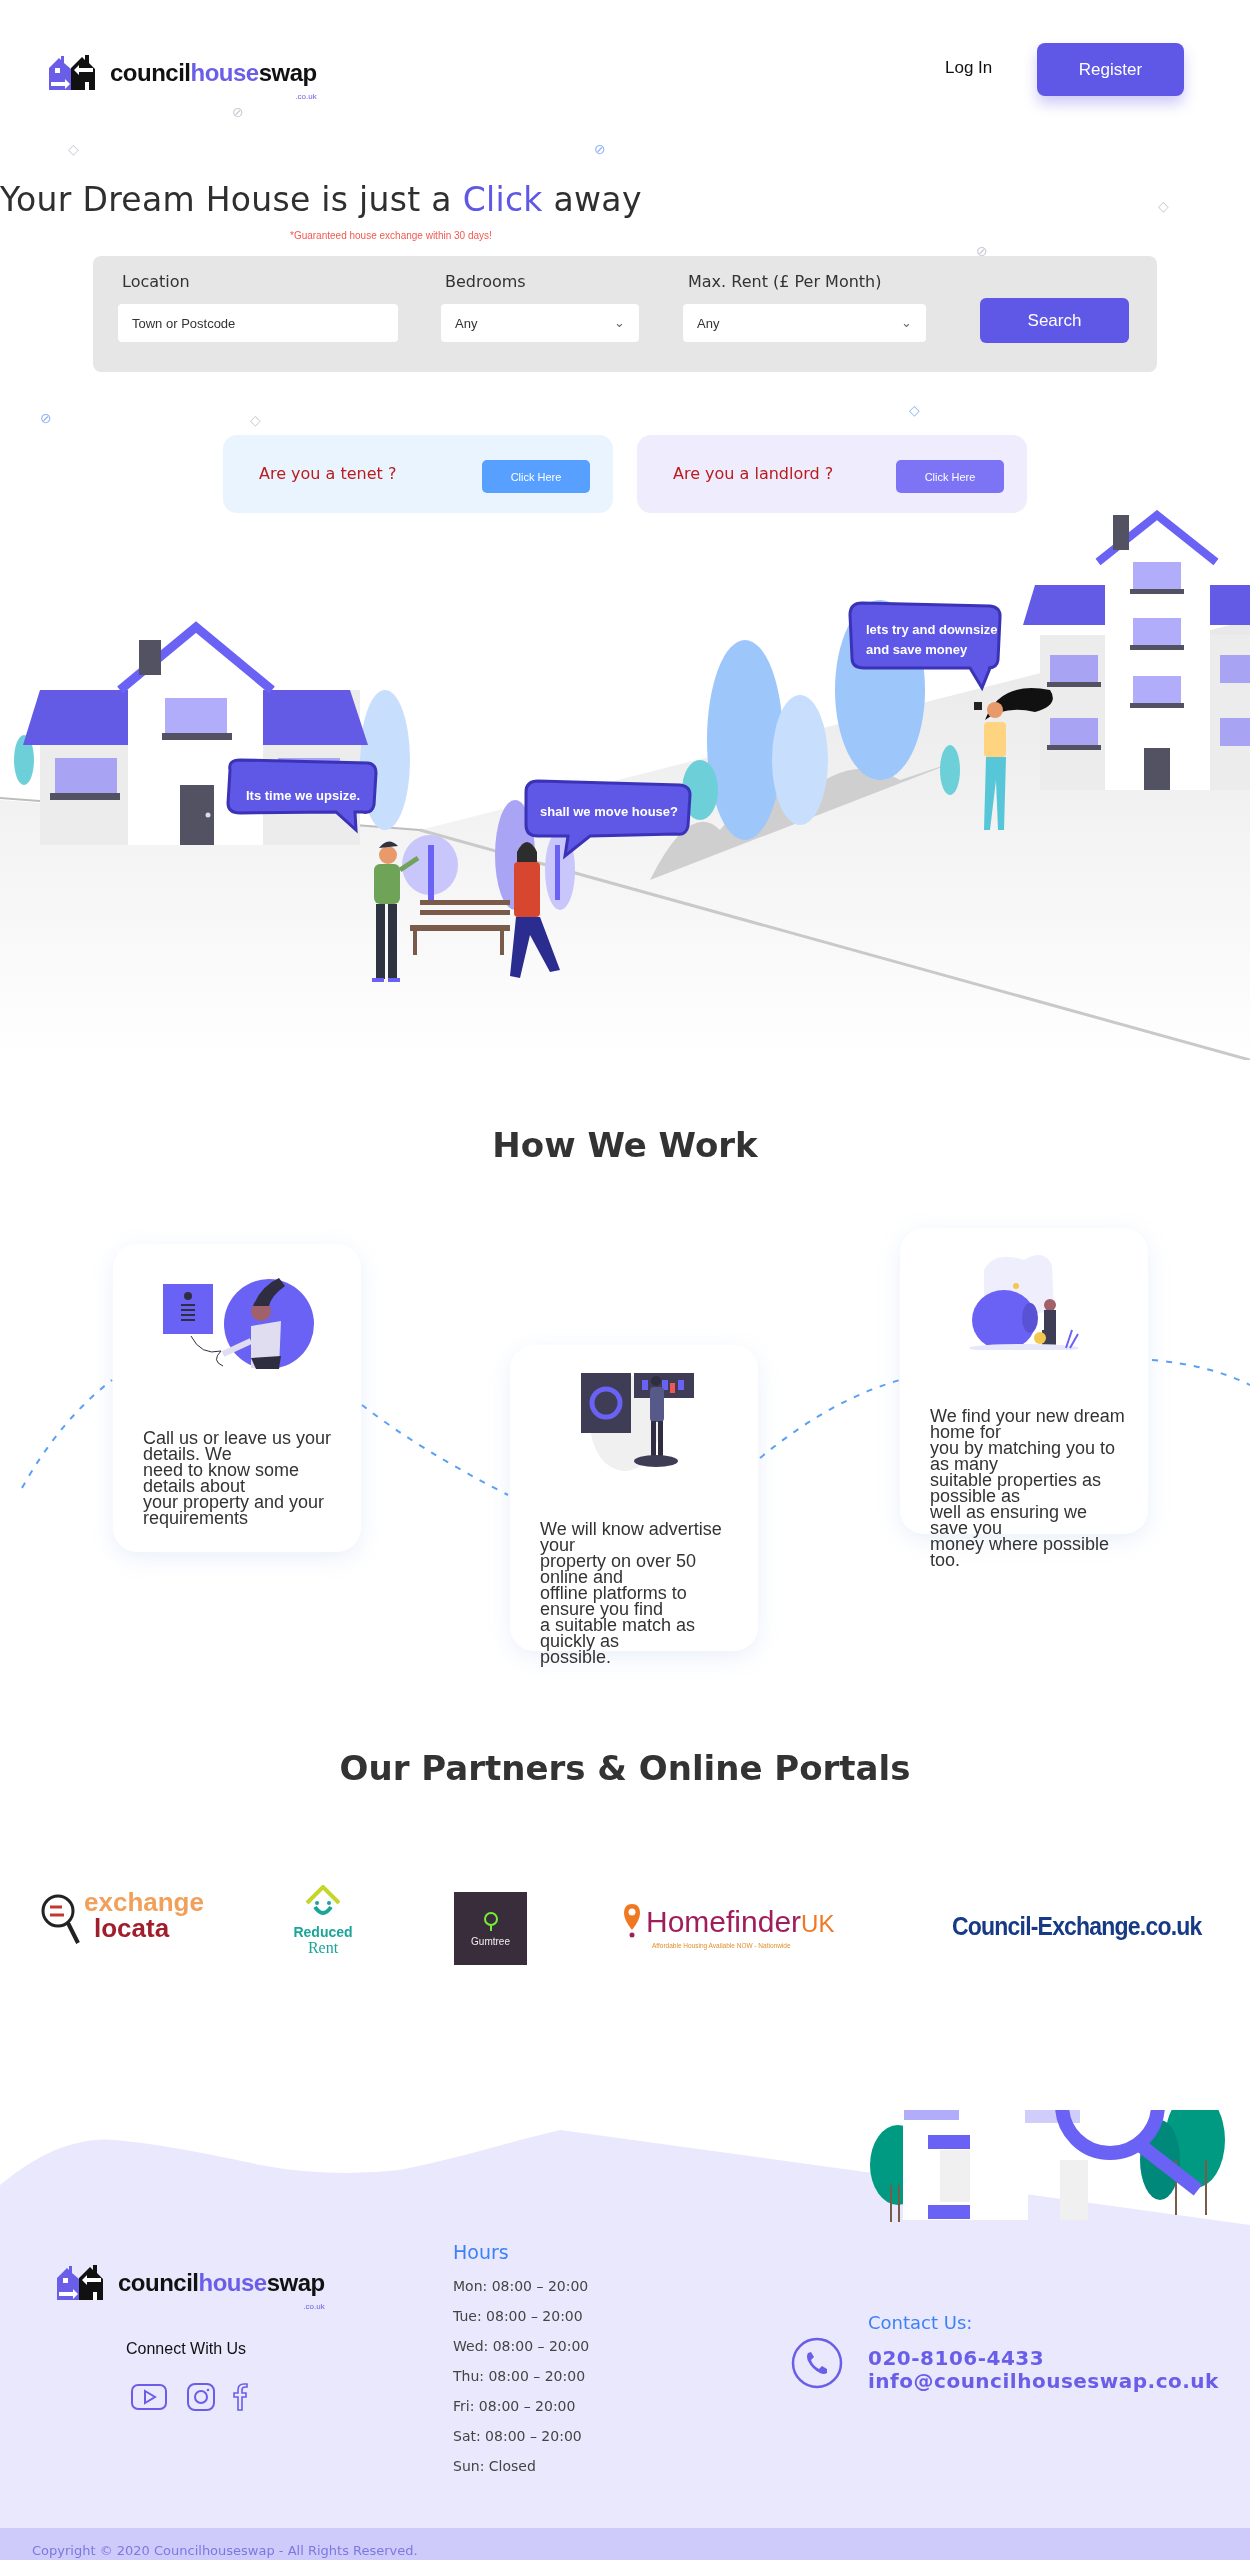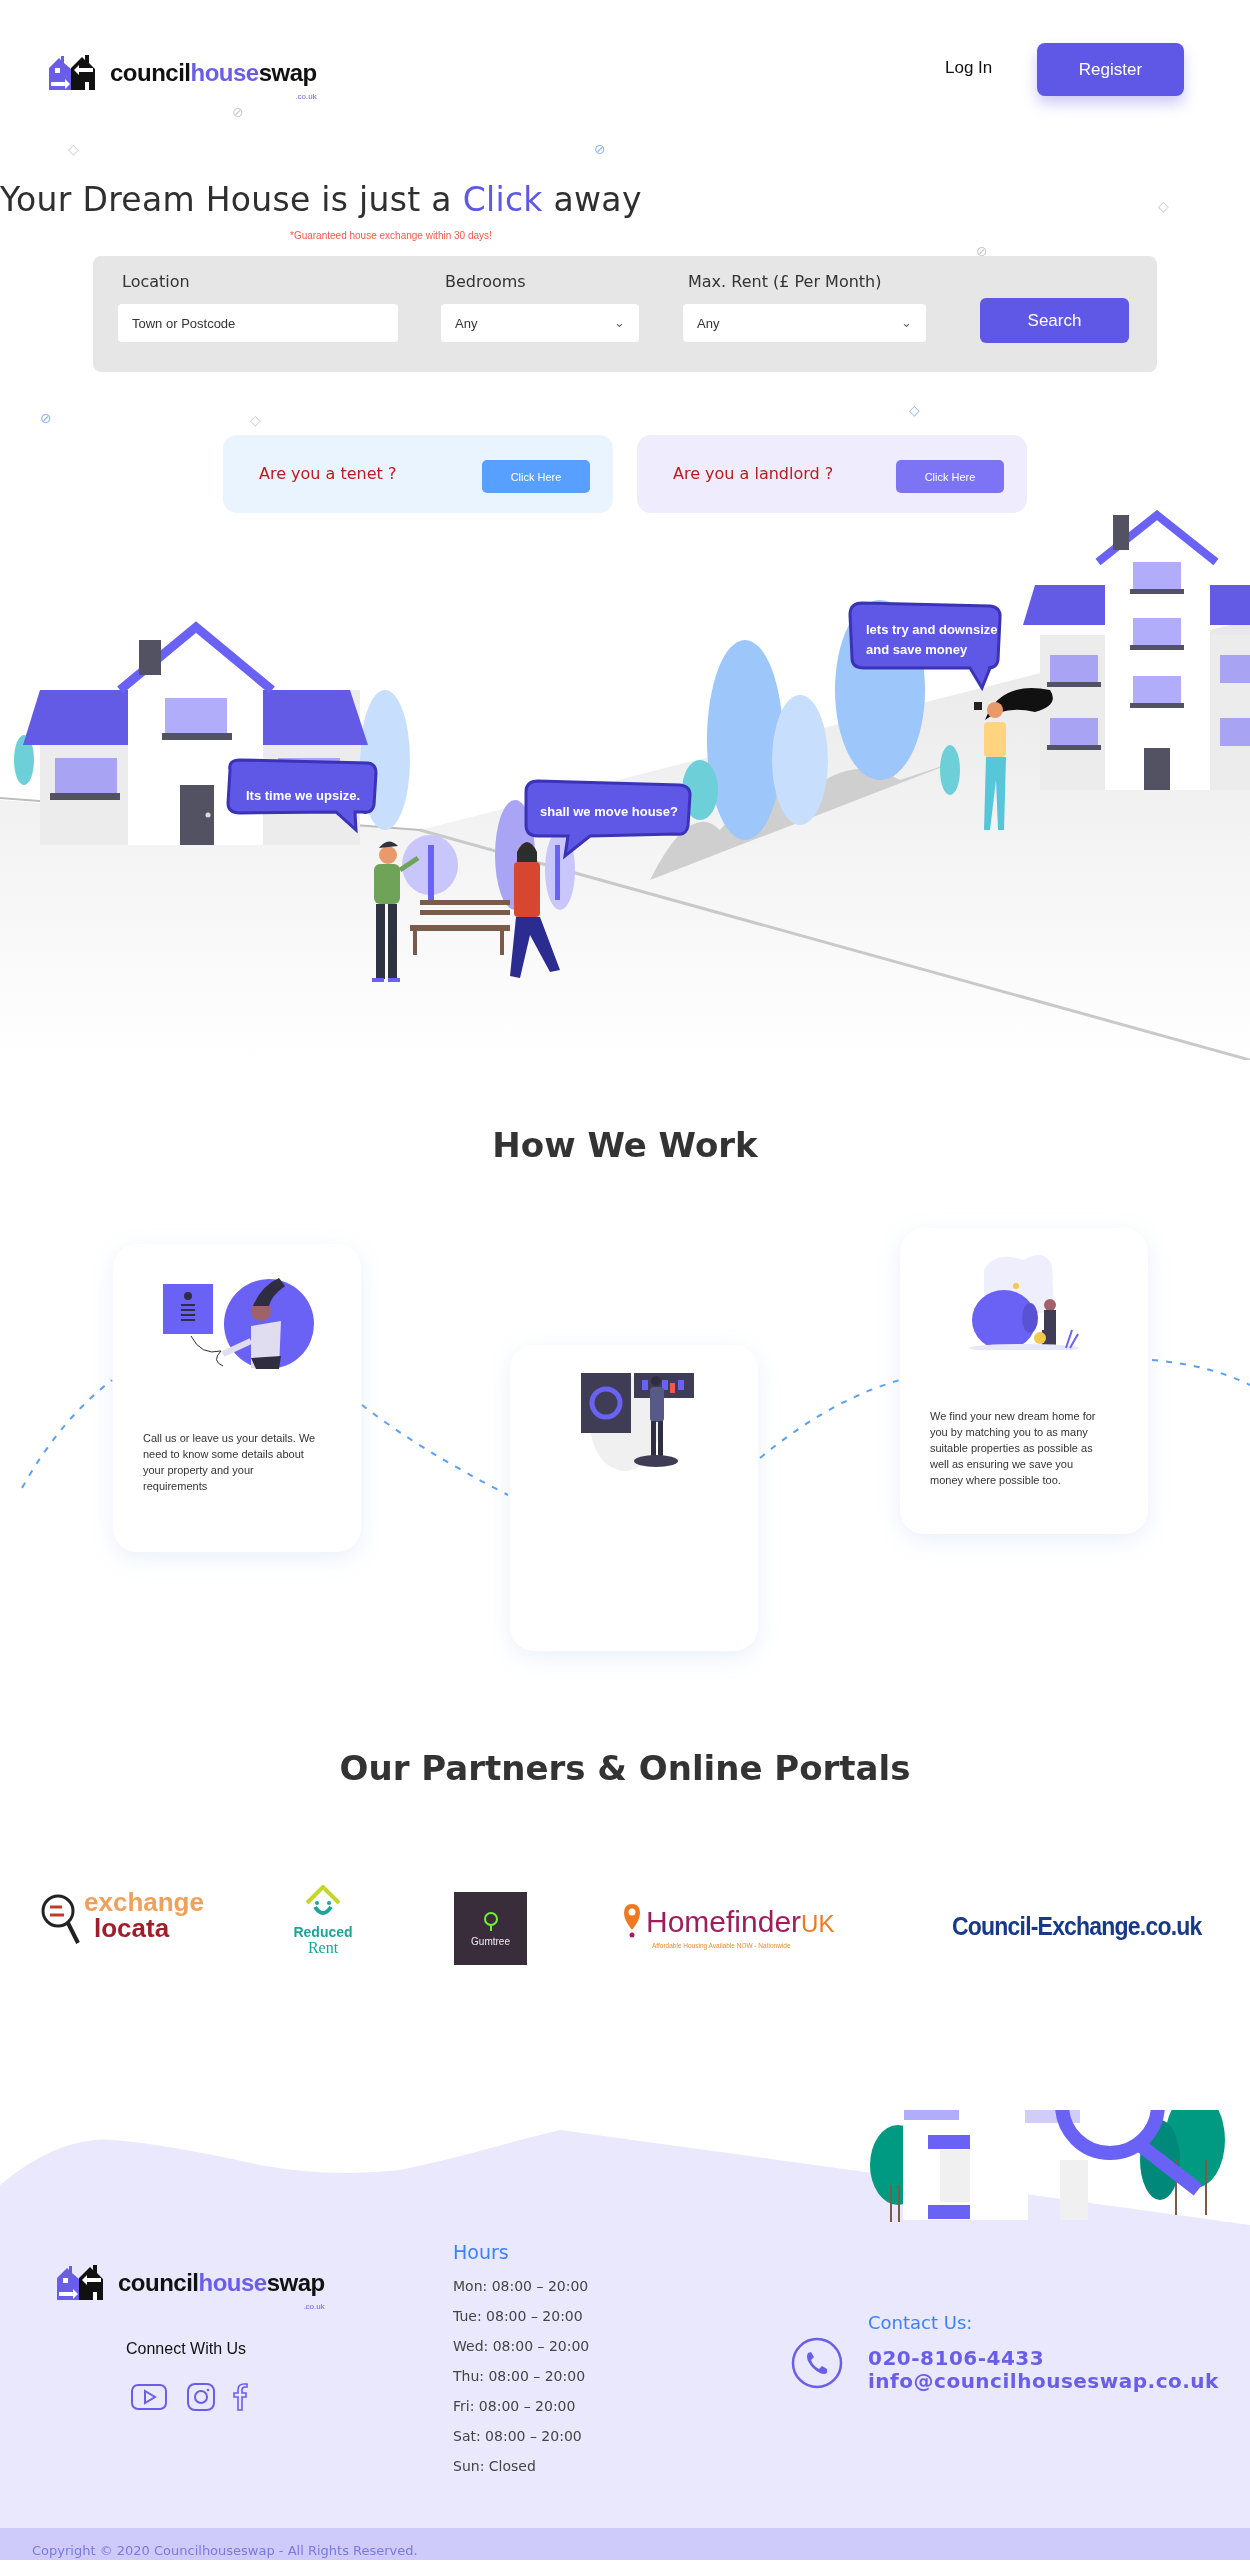--- a/index.html
+++ b/index.html
@@ -33,21 +33,21 @@
   .role-card { position: absolute; top: 435px; width: 390px; height: 78px; border-radius: 14px; }
   .role-card .q { position: absolute; left: 36px; top: 29px; font-size: 16px; color: #b91c1c; }
   .role-card .btn { position: absolute; left: 259px; top: 25px; width: 108px; height: 33px; border-radius: 5px; color: #fff; font-family: "Liberation Sans", sans-serif; font-size: 11px; display: flex; align-items: center; justify-content: center; cursor: pointer; }
 
   .illus { position: absolute; left: 0; top: 510px; width: 1250px; height: 550px; }
   .bubble-text { font-family: "Liberation Sans", sans-serif; font-weight: bold; fill: #fff; font-size: 13px; }
 
   
   .section-title { position: absolute; left: 0; width: 1250px; text-align: center; font-size: 34px; color: #333; font-family: "DejaVu Sans", sans-serif; }
   .work-card { position: absolute; width: 248px; background: #fff; border-radius: 24px; box-shadow: 0 6px 22px rgba(140,170,230,0.18); }
-  .work-card p { position: absolute; left: 30px; right: 20px; font-family: "Liberation Sans", sans-serif; font-size: 11px; line-height: 16px; color: #333; }
+  .work-card p { position: absolute; left: 30px; right: 20px; font-family: "Liberation Sans", sans-serif; font-size: 18px; line-height: 16px; color: #333; }
   .dash { position: absolute; left: 0; top: 1100px; width: 1250px; height: 560px; pointer-events: none; }
 
   
   .partner { position: absolute; cursor: pointer; }
 
   
   .footer-wave { position: absolute; left: 0; top: 2110px; width: 1250px; height: 420px; }
   .footer-logo { position: absolute; left: 55px; top: 2260px; }
   .connect { position: absolute; left: 126px; top: 2340px; font-size: 16px; color: #111; font-family: Liberation Sans, sans-serif; }
   .social { position: absolute; top: 2382px; cursor: pointer; }
@@ -262,20 +262,27 @@
     <rect x="72" y="7" width="6" height="10" fill="#6a62f5"></rect>
       <rect x="92" y="7" width="6" height="10" fill="#6a62f5"></rect>
       <rect x="108" y="7" width="6" height="10" fill="#6a62f5"></rect>
       <rect x="100" y="10" width="5" height="10" fill="#f2584f"></rect>
     <circle cx="86" cy="8" r="5" fill="#2f2e41"></circle>
     <rect x="80" y="14" width="14" height="35" rx="4" fill="#575a89"></rect>
     <rect x="81" y="48" width="5" height="38" fill="#2f2e41"></rect>
       <rect x="88" y="48" width="5" height="38" fill="#2f2e41"></rect>
     <ellipse cx="86" cy="88" rx="22" ry="6" fill="#3f3d56"></ellipse>
   </svg>
+  <p style="top:176px;">
+    <span>We will know advertise your</span><br>
+    <span>property on over 50 online and</span><br>
+    <span>offline platforms to ensure you find</span><br>
+    <span>a suitable match as quickly as</span><br>
+    <span>possible.</span>
+  </p>
 </div>
 
 <div class="work-card" style="left:900px;top:1228px;height:306px;">
   <svg style="position:absolute;left:54px;top:22px;" width="140" height="100">
     <path d="M30 20 Q40 0 70 10 Q90 -2 98 15 L100 60 Q60 70 30 60 Z" fill="#efeefc"></path>
     <ellipse cx="50" cy="70" rx="32" ry="30" fill="#6a62f5"></ellipse>
     <ellipse cx="76" cy="68" rx="8" ry="15" fill="#5a52d5"></ellipse>
     <circle cx="62" cy="36" r="3" fill="#f2c94c"></circle>
     <circle cx="96" cy="55" r="6" fill="#a0616a"></circle>
     <rect x="90" y="60" width="12" height="20" fill="#3f3d56"></rect>

